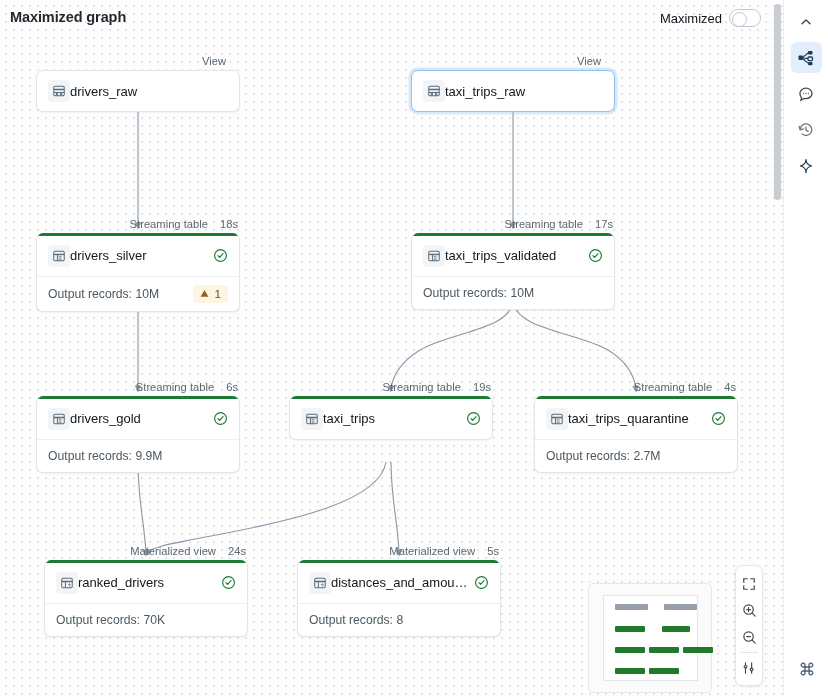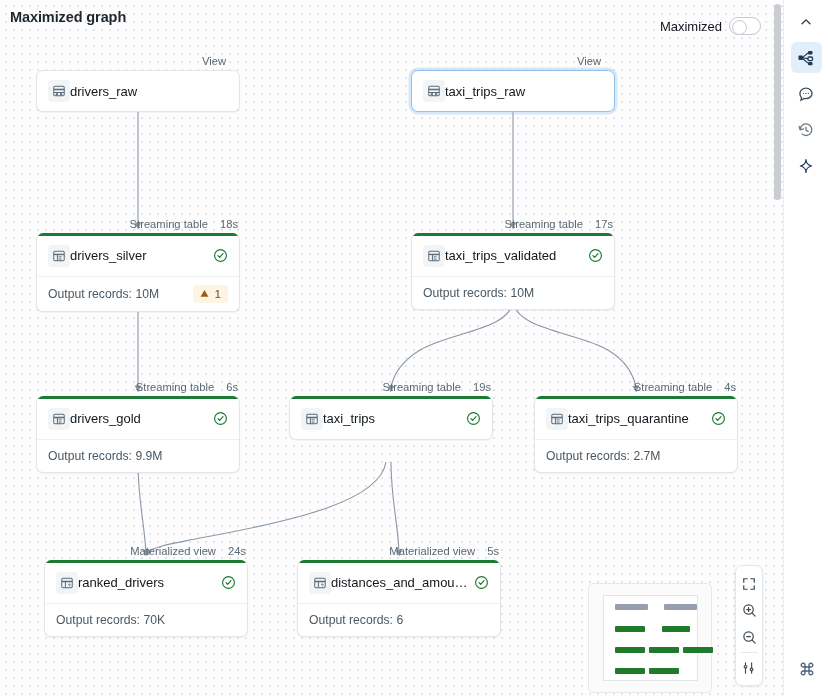--- a/index.html
+++ b/index.html
@@ -38,21 +38,21 @@
   #graph-title {
     position: absolute;
     left: 10px; top: 9px;
     font-size: 14.5px;
     font-weight: bold;
     color: #1f272d;
     letter-spacing: -0.1px;
   }
   #maximize-wrap {
     position: absolute;
-    right: 22px; top: 17px;
+    right: 22px; top: 9px;
     display: flex;
     align-items: center;
     gap: 7px;
   }
   #maximize-label {
     font-size: 13px;
     color: #11171c;
   }
   #maximize-toggle {
     width: 32px; height: 18px;
@@ -546,21 +546,21 @@
               </span>
               <span class="node-name">distances_and_amounts_b…</span>
               <span class="node-status">
                 <svg width="15" height="15" viewBox="0 0 16 16" fill="none" stroke="#1b7a33" stroke-width="1.25" stroke-linecap="round" stroke-linejoin="round">
                   <circle cx="8" cy="8" r="6.3"></circle>
                   <path d="M5.3 8.2L7.1 10L10.7 6"></path>
                 </svg>
               </span>
             </div>
             <div class="node-footer">
-              <span class="node-records">Output records: 6</span>
+              <span class="node-records">Output records: 8</span>
             </div>
           </div>
         </div>
       </div>
 
     <div id="minimap">
       <div id="minimap-inner">
           <div class="mm-rect view" style="left: 11px; top: 8px; width: 33px;"></div>
           <div class="mm-rect view" style="left: 60px; top: 8px; width: 33px;"></div>
           <div class="mm-rect table" style="left: 11px; top: 30px; width: 30px;"></div>

